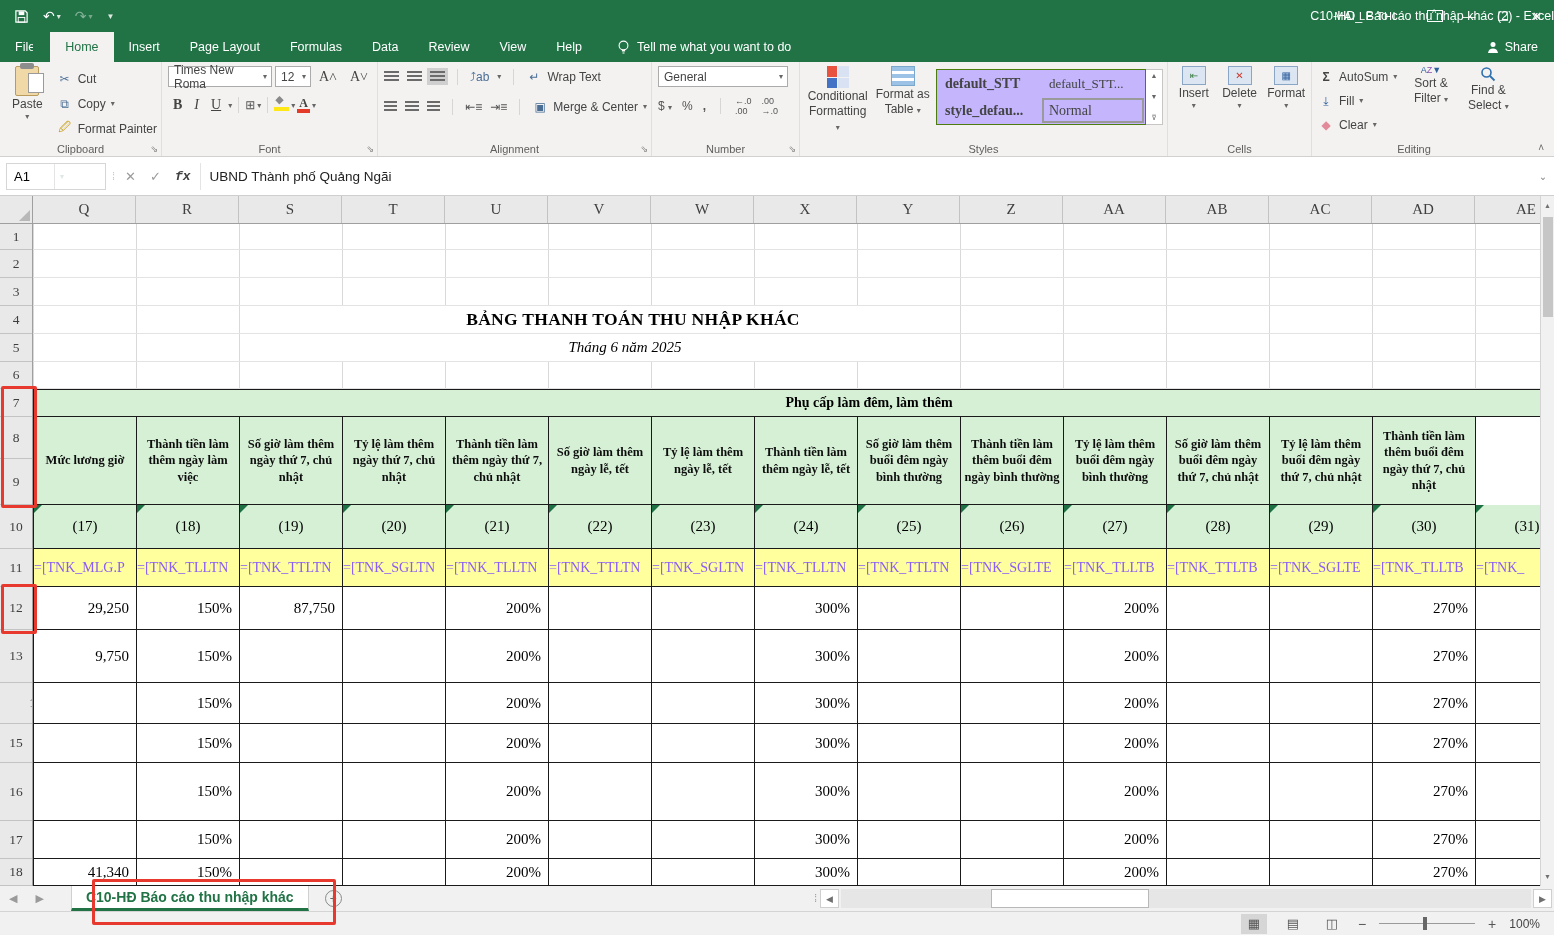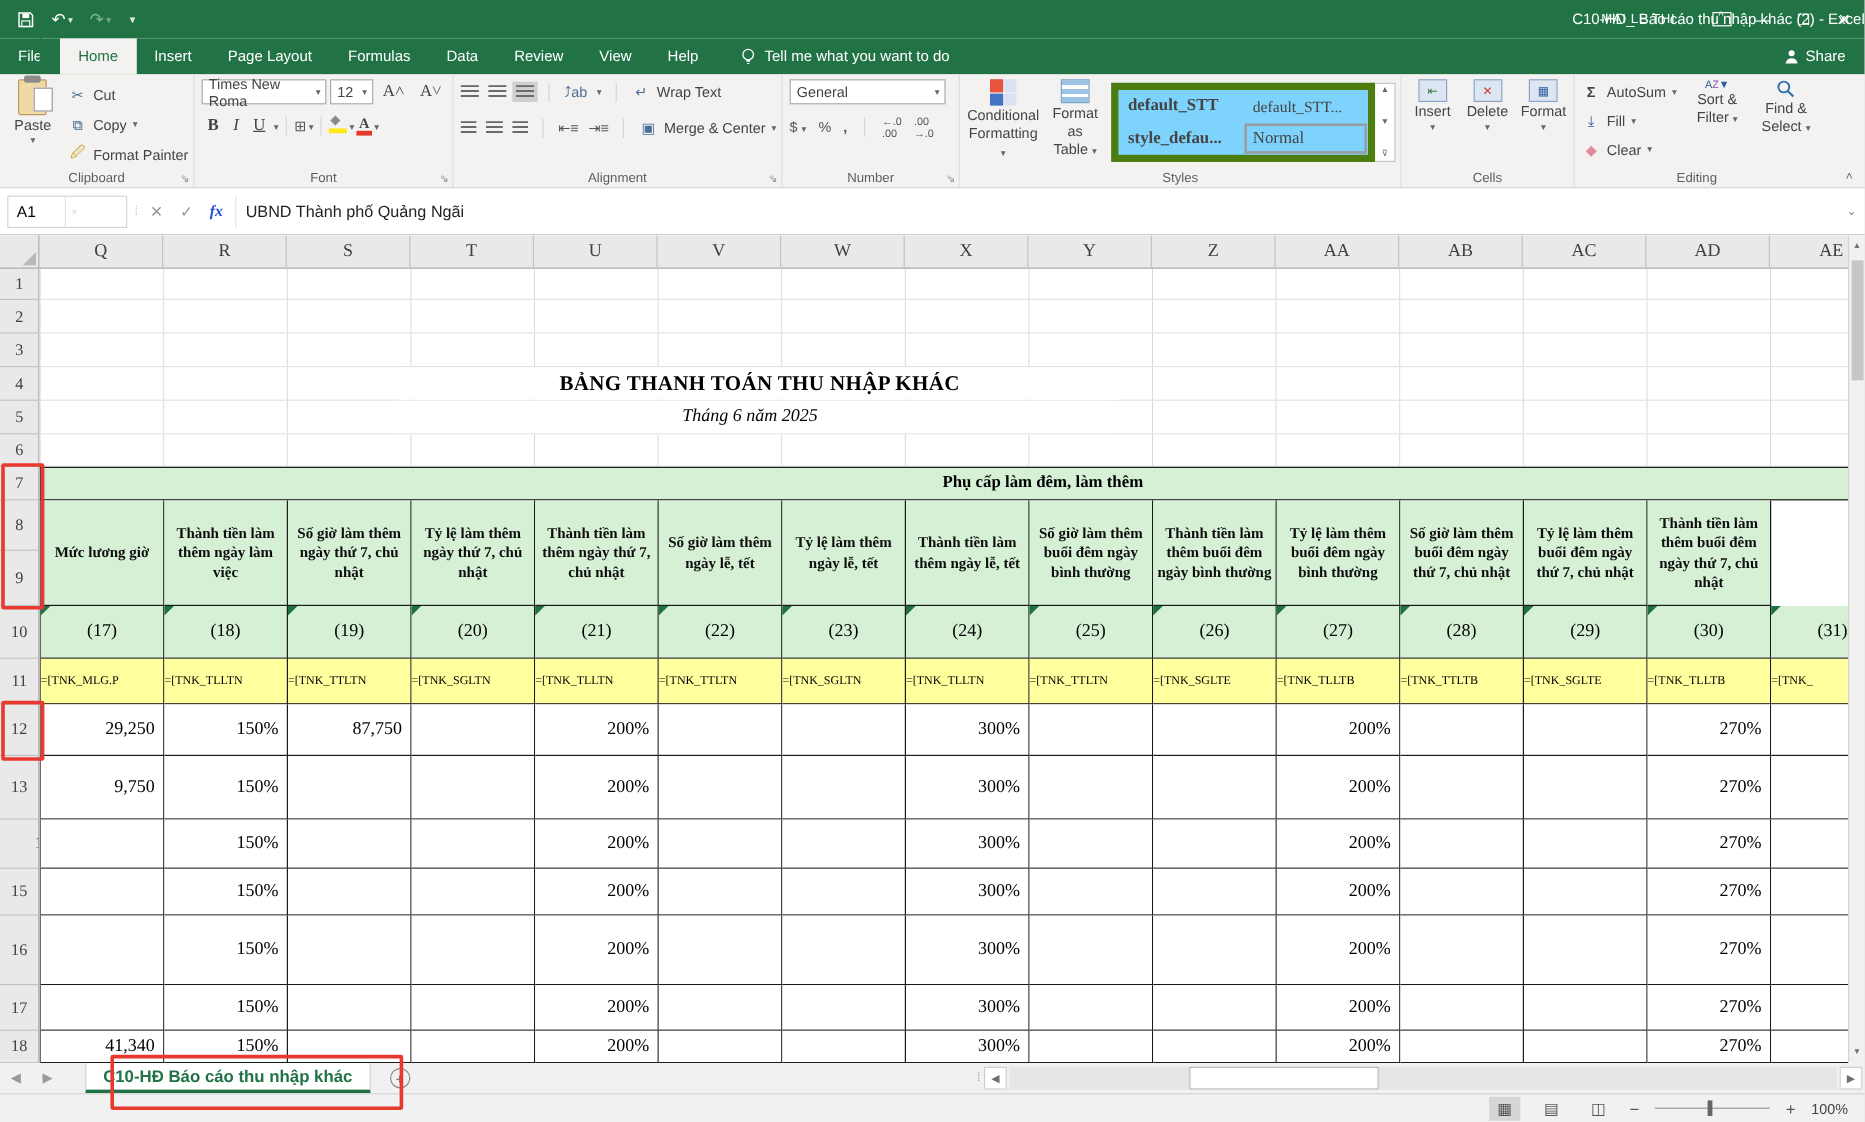--- a/index.html
+++ b/index.html
@@ -63,21 +63,21 @@
   .fillic { width:15px; height:11px; border-bottom:4px solid #ffe815; position:relative; }
   .fillic:before { content:"◆"; position:absolute; left:1px; top:-7px; color:#8a8a8a; font-size:11px; }
   .fcolor { font-family:"Liberation Serif", serif; font-weight:bold;
     border-bottom:4px solid #e43a2a; line-height:1; padding:0 2px; }
   .cf-icon { width:22px; height:22px; display:grid; grid-template-columns:1fr 1fr;
     grid-template-rows:1fr 1fr; gap:1px; }
   .cf-icon span:nth-child(1){background:#e8533f;} .cf-icon span:nth-child(2){background:#d9e2f3;}
   .cf-icon span:nth-child(3){background:#4472c4;} .cf-icon span:nth-child(4){background:#d9e2f3;}
   .ft-icon { width:24px; height:20px; background:
     repeating-linear-gradient(#9cc3e5 0 4px, #fff 4px 7px); border:1px solid #7ba7cc; }
-  .gallery { background:#7dd3fc; border:6px solid #4d7c0f; display:grid;
+  .gallery { background:#c4b5fd; border:1px solid #4d7c0f; display:grid;
     grid-template-columns:104px 104px; grid-auto-rows:27px; }
   .gitem { display:flex; align-items:center; padding-left:8px; overflow:hidden;
     font-family:"Liberation Serif", serif; font-size:13px; white-space:nowrap; }
   .gitem.b { font-weight:bold; font-size:14px; }
   .gitem.selbox { outline:2px solid #9a9a9a; outline-offset:-3px; }
   .gscroll { width:17px; border:1px solid #c8c6c4; border-left:none; background:#fff;
     display:flex; flex-direction:column; align-items:center; justify-content:space-between;
     font-size:7px; color:#666; padding:2px 0; }
   .mt { width:24px; height:19px; border:1px solid #89a6c6;
     background:linear-gradient(#dce6f2,#dce6f2); position:relative; font-size:10px;
@@ -88,21 +88,21 @@
   .formulabar { position:absolute; left:0; top:157px; width:100%; height:39px; background:#fff;
     border-bottom:1px solid #cfcfcf; display:flex; align-items:center; }
   .namebox { width:100px; height:27px; margin-left:6px; border:1px solid #d6d6d6;
     display:flex; align-items:center; font-size:13px; }
   .namebox span { padding-left:7px; flex:1; }
   .namebox .dd { border-left:1px solid #e4e4e4; height:100%; display:flex; align-items:center;
     padding:0 5px; }
   .fdots { color:#c9c9c9; padding:0 6px; font-size:11px; }
   .ficons { display:flex; align-items:center; gap:14px; color:#9a9a9a; font-size:13px;
     padding:0 10px 0 4px; border-right:1px solid #e4e4e4; height:27px; }
-  .fx { font-family:Liberation Serif, serif; font-style:italic; font-weight:bold; color:#1d4ed8; }
+  .fx { font-family:Liberation Mono, monospace; font-style:italic; font-weight:bold; color:#404040; }
   .ftext { flex:1; font-size:13.5px; color:#222; padding-left:8px; white-space:nowrap;
     overflow:hidden; }
   .fchev { width:22px; color:#888; font-size:10px; text-align:center; }
 
   
   .grid { position:absolute; left:0; top:196px; width:1540px; height:690px; overflow:hidden;
     font-family:"Liberation Serif", serif; }
   .corner { position:absolute; left:0; top:0; width:33px; height:28px; background:#e9e9e9;
     border-right:1px solid #9f9f9f; border-bottom:1px solid #9f9f9f; }
   .corner:after { content:""; position:absolute; right:2px; bottom:2px; width:0; height:0;
@@ -124,21 +124,21 @@
   .c { flex:0 0 103px; width:103px; border-right:1px solid #1a1a1a;
     border-bottom:1px solid #1a1a1a; position:relative; }
   .c.hdr { background:#d6f0d6; display:flex; align-items:center; justify-content:center;
     text-align:center; font-weight:bold; font-size:12.5px; line-height:1.3; padding:1px 2px;
     color:#0d0d0d; }
   .c.num { background:#d6f0d6; display:flex; align-items:center; justify-content:center;
     font-size:15px; }
   .c.num:before { content:""; position:absolute; left:0; top:0; width:0; height:0;
     border-top:8px solid #1e7145; border-right:8px solid transparent; }
   .c.fml { background:#ffff9e; display:flex; align-items:center; white-space:nowrap;
-    overflow:hidden; color:#000000; font-size:10px; }
+    overflow:hidden; color:#8b5cf6; font-size:14px; }
   .c.dat { background:#fff; display:flex; align-items:center; justify-content:flex-end;
     padding-right:7px; font-size:15px; color:#000; }
   .grow.grp { background:#d6f0d6; border-top:1px solid #1a1a1a; border-bottom:1px solid #1a1a1a;
     border-left:1px solid #1a1a1a; }
   .grp-label { position:absolute; left:725px; width:220px; top:0; bottom:0; display:flex;
     align-items:center; justify-content:center; font-weight:bold; font-size:14px; }
   .ovl { position:absolute; top:0; bottom:0; display:flex; align-items:center;
     justify-content:center; background:#fff; }
   .sheet-title { left:300px; width:600px; font-weight:bold; font-size:17.5px;
     letter-spacing:.3px; }

